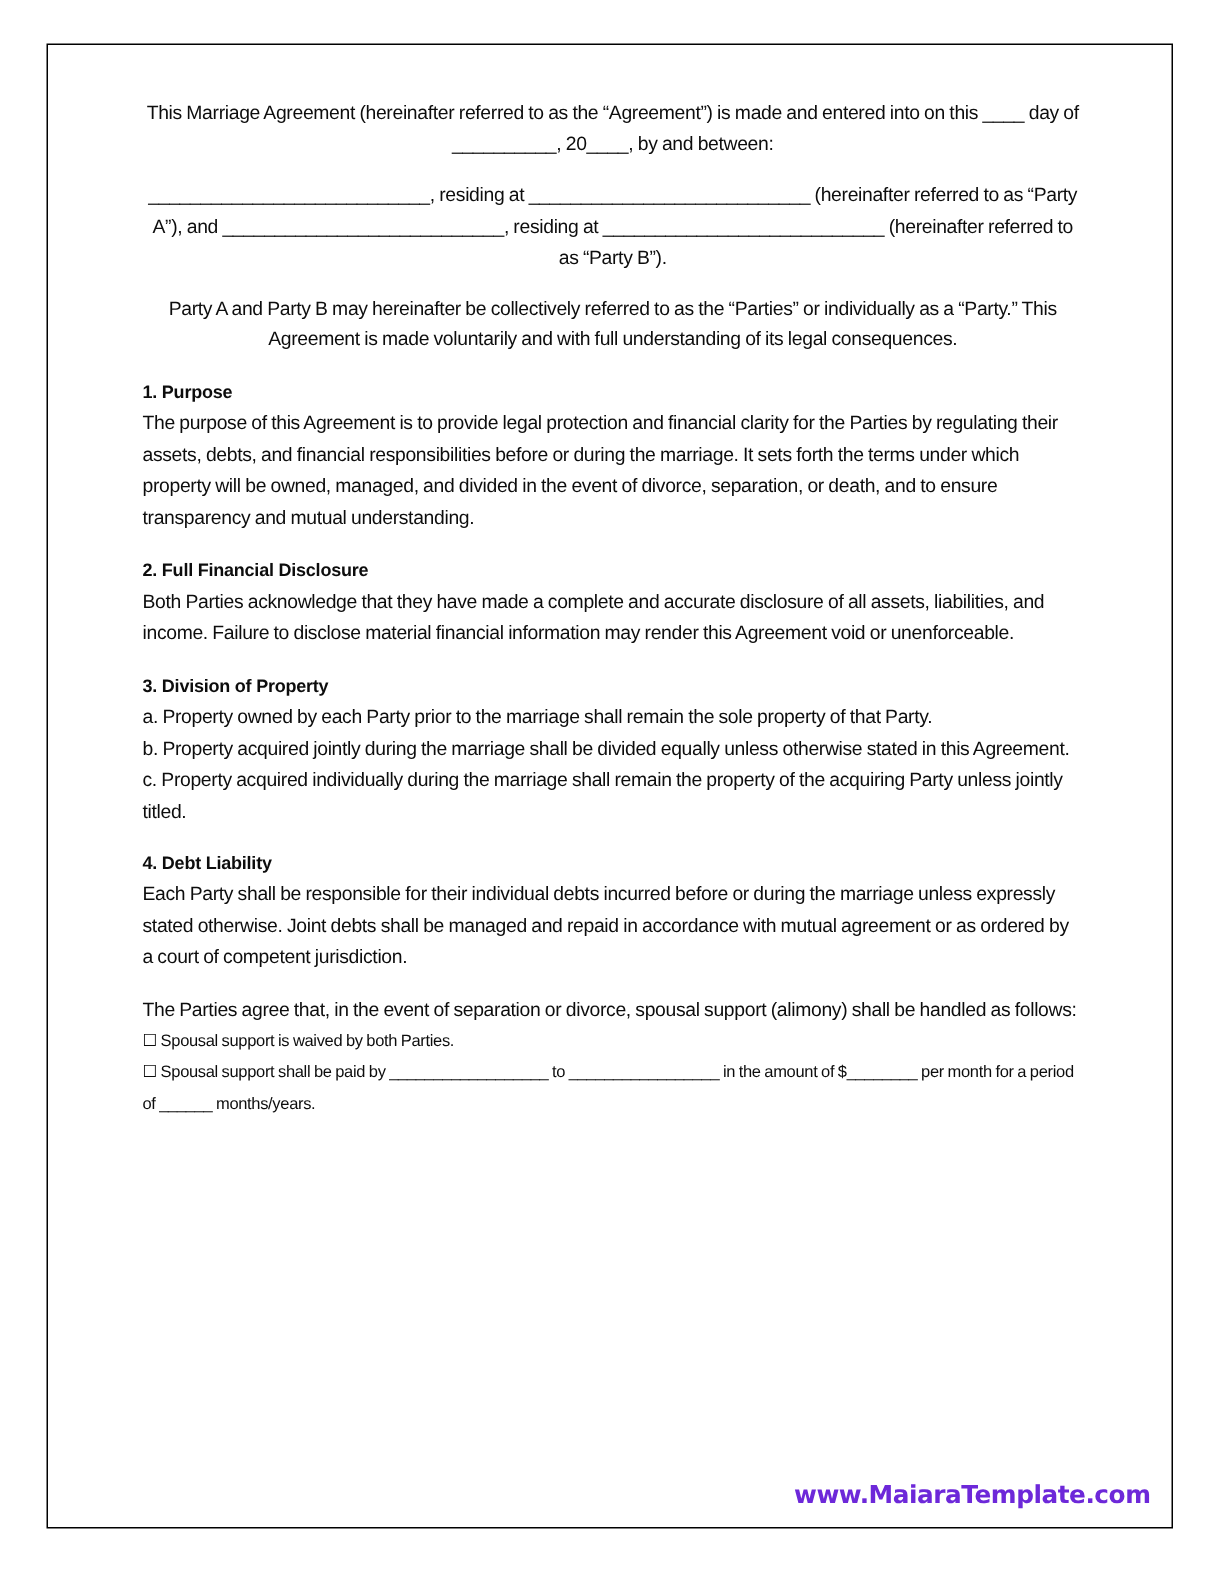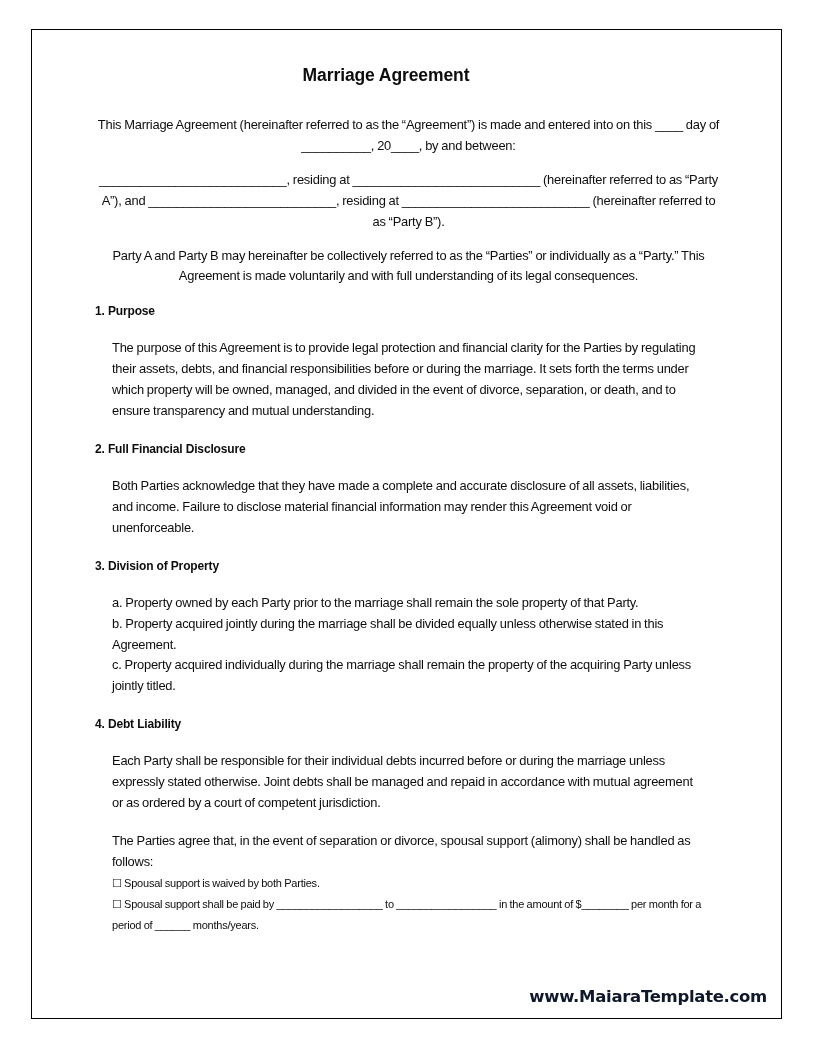--- a/index.html
+++ b/index.html
@@ -52,50 +52,49 @@
   .sec-head {
     font-size: 12px;
     font-weight: bold;
     line-height: 20px;
     margin: 0 0 1px 0;
     letter-spacing: -0.15px;
   }
   .sec-body {
     font-size: 12.9px;
     line-height: 20.9px;
-    margin: 17px;
+    margin: 0;
     letter-spacing: -0.22px;
     word-spacing: -0.4px;
   }
   .line {
     display: block;
   }
   .cbox {
     font-size: 11px;
     line-height: 20.9px;
   }
   .footer-mark {
     position: absolute;
     right: 14px;
     bottom: 12px;
     font-size: 16.5px;
     font-weight: bold;
     font-family: "DejaVu Sans", sans-serif;
     letter-spacing: -0.3px;
-    color: #0f172a;
+    color: #6d28d9;
   }
 </style>
 </head>
 <body>
 
 <div class="page-frame">
 
   <div class="content">
 
-    <h1 class="doc-title">Marriage Agreement</h1>
 
     <p class="para">This Marriage Agreement (hereinafter referred to as the “Agreement”) is made and entered into on this ____ day of __________, 20____, by and between:</p>
 
     <p class="para">___________________________, residing at ___________________________ (hereinafter referred to as “Party A”), and ___________________________, residing at ___________________________ (hereinafter referred to as “Party B”).</p>
 
     <p class="para">Party A and Party B may hereinafter be collectively referred to as the “Parties” or individually as a “Party.” This Agreement is made voluntarily and with full understanding of its legal consequences.</p>
 
     <div class="section">
       <div class="sec-head">1. Purpose</div>
       <p class="sec-body">The purpose of this Agreement is to provide legal protection and financial clarity for the Parties by regulating their assets, debts, and financial responsibilities before or during the marriage. It sets forth the terms under which property will be owned, managed, and divided in the event of divorce, separation, or death, and to ensure transparency and mutual understanding.</p>

